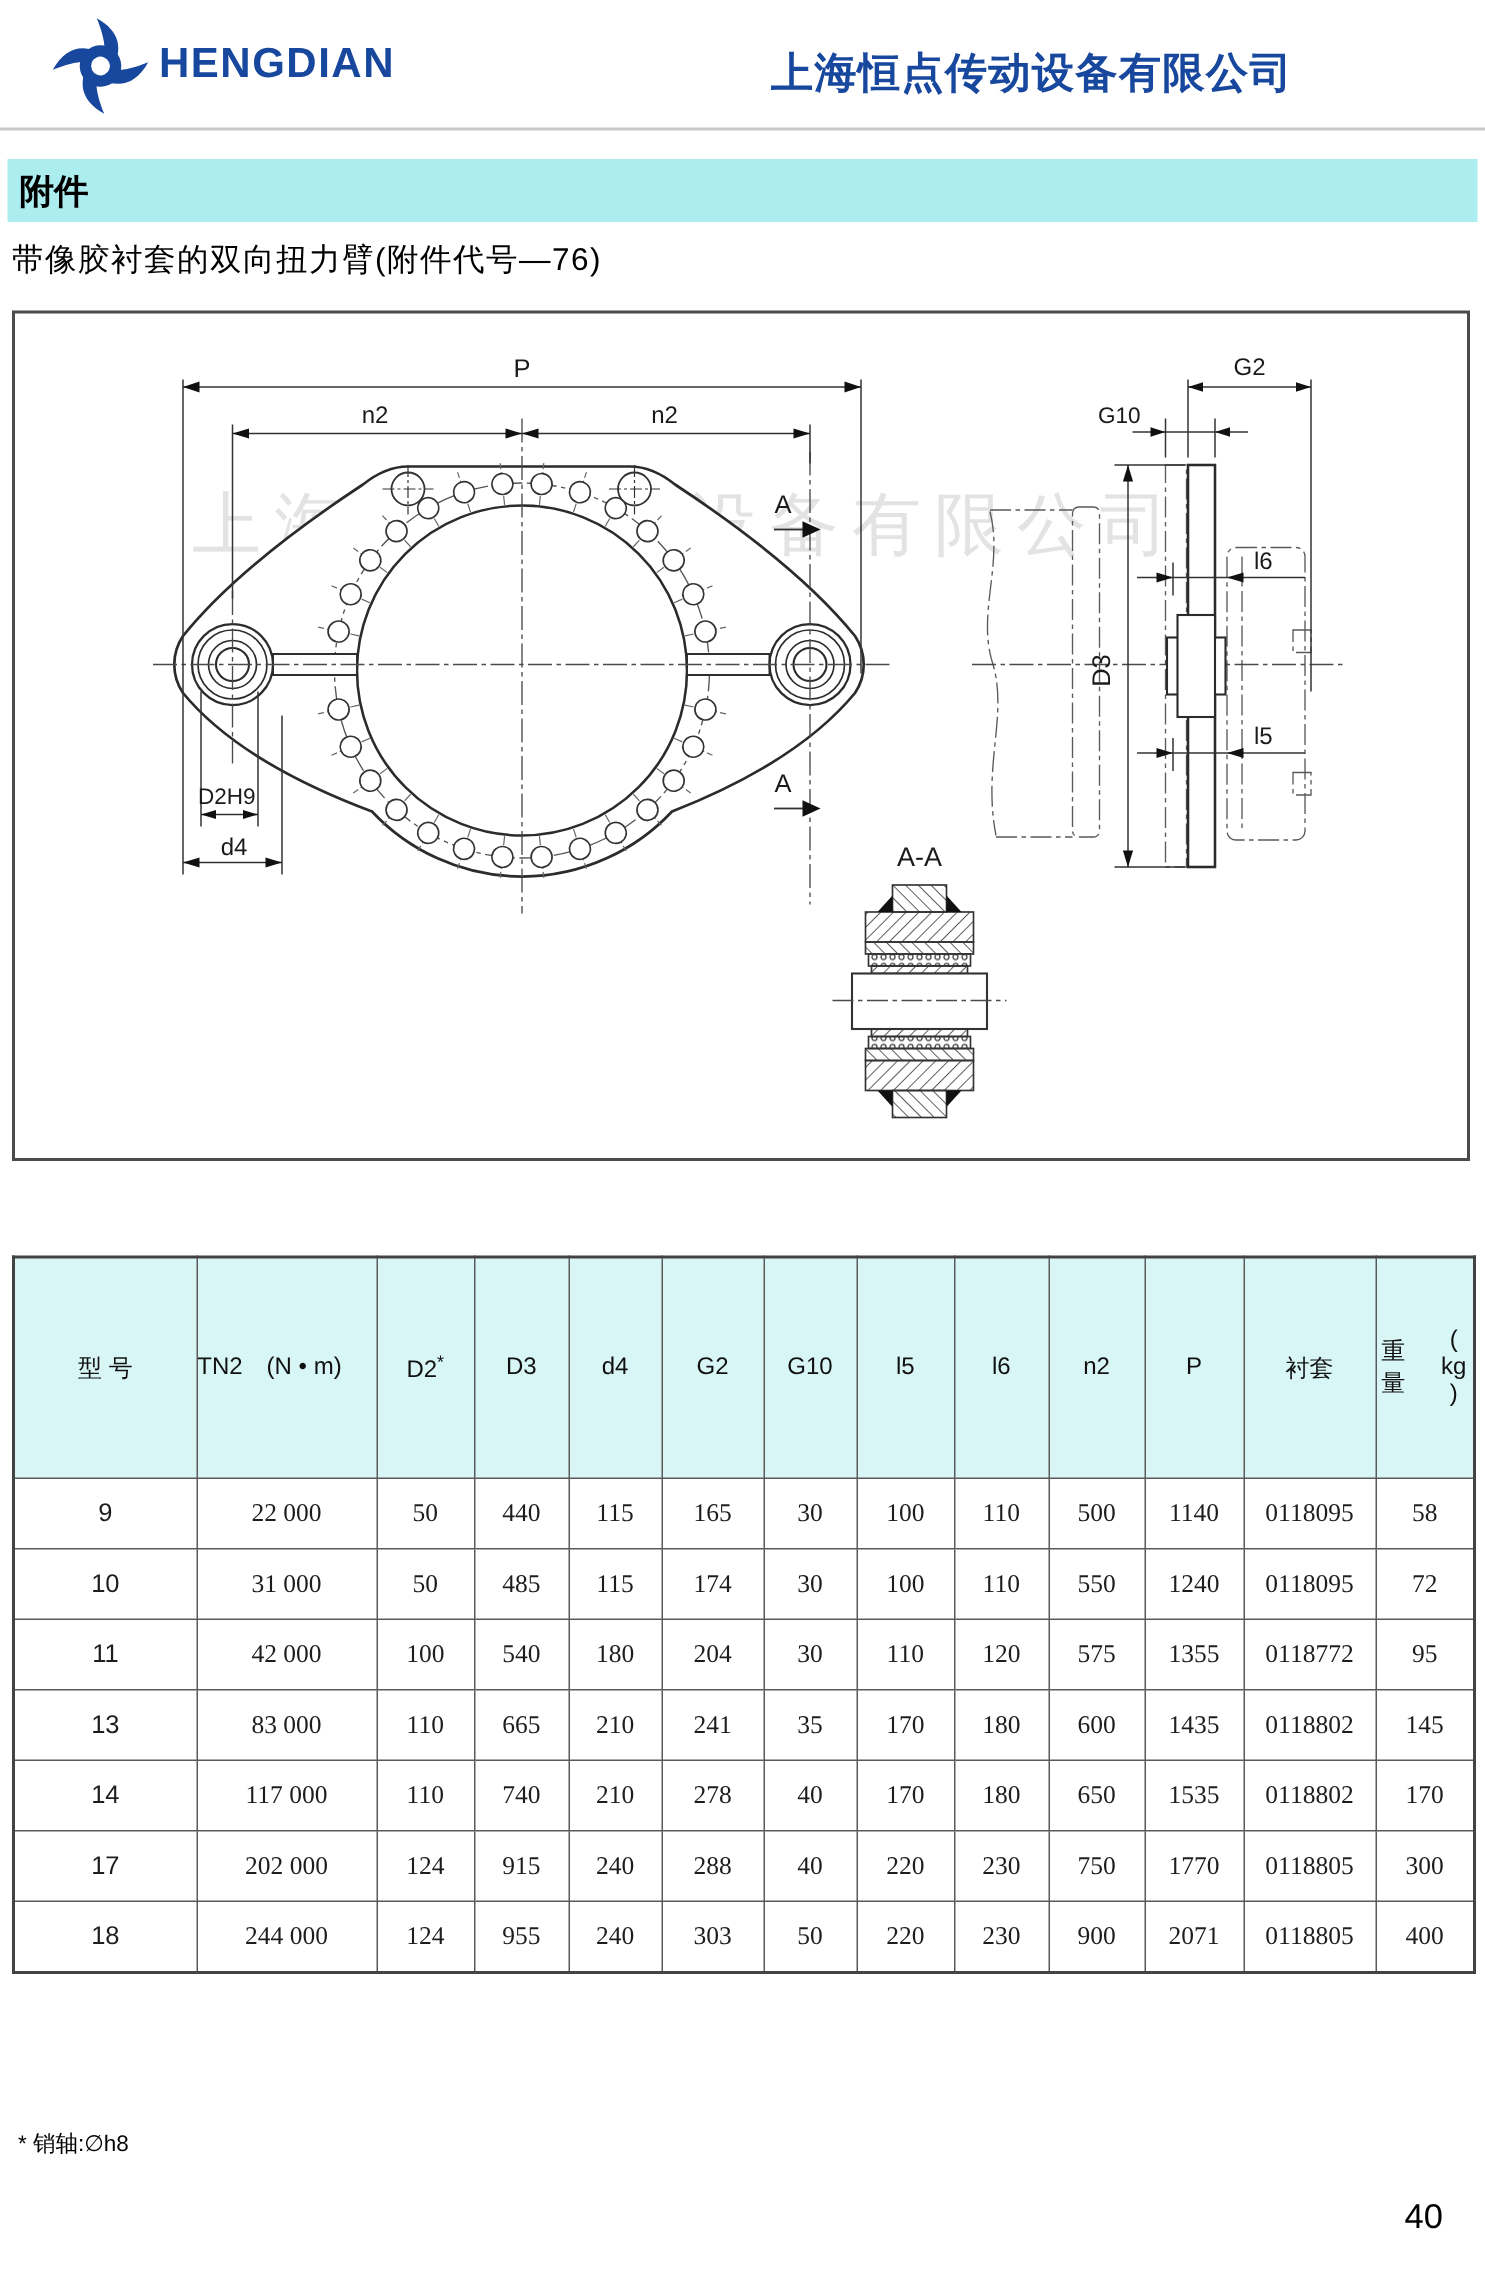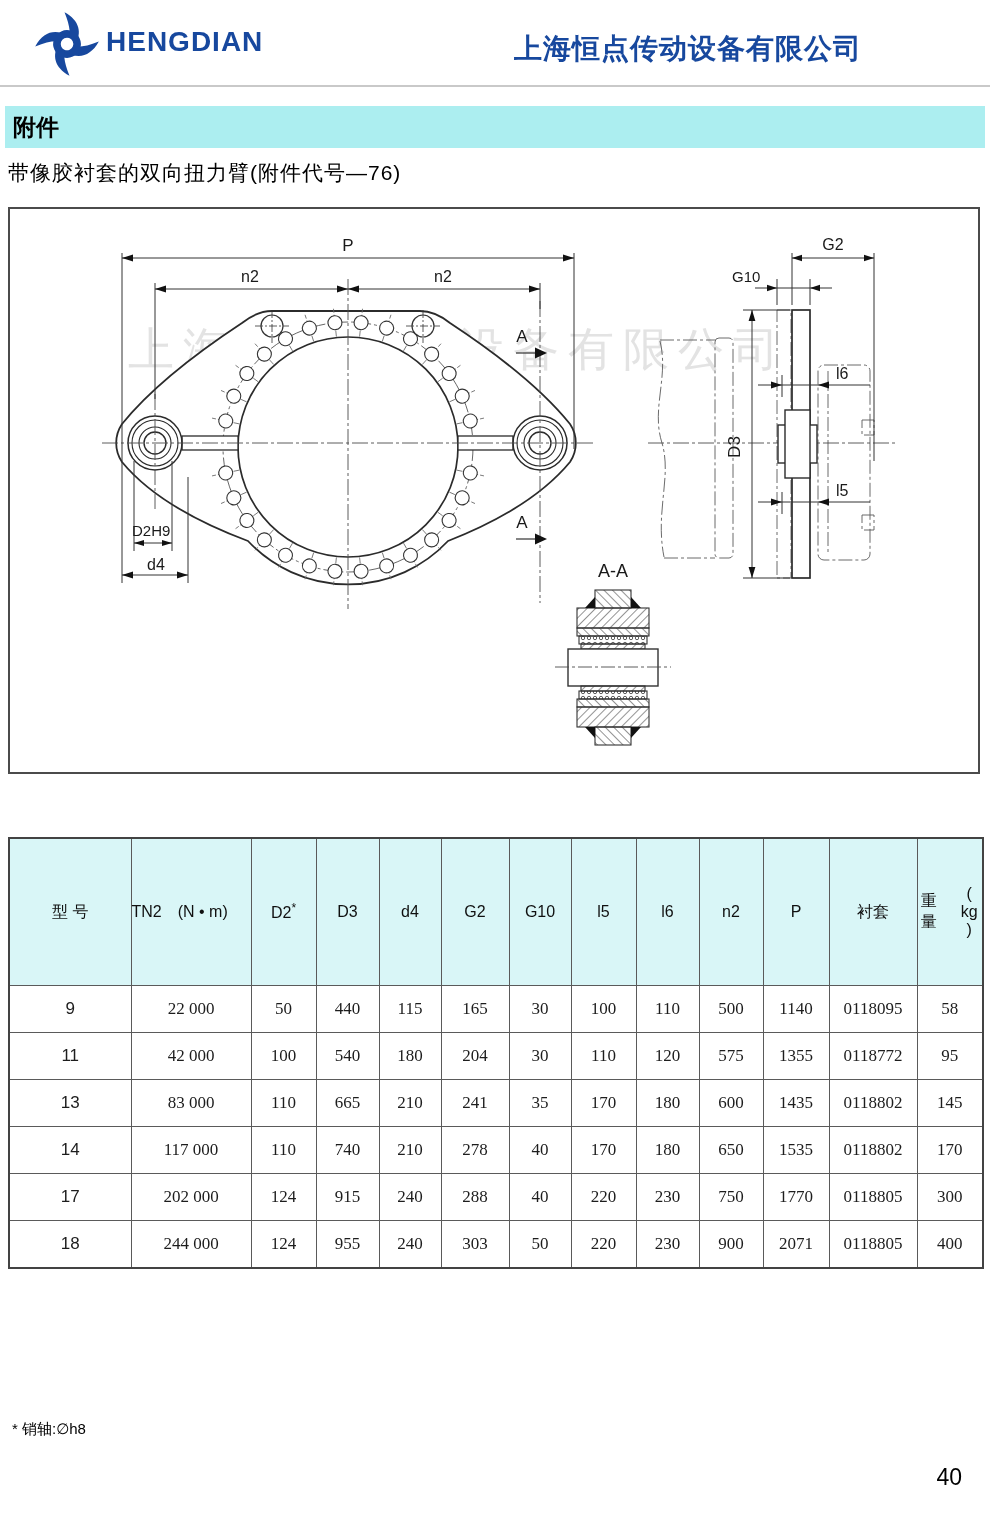--- a/index.html
+++ b/index.html
@@ -369,20 +369,35 @@
       <td>165</td>
       <td>30</td>
       <td>100</td>
       <td>110</td>
       <td>500</td>
       <td>1140</td>
       <td>0118095</td>
       <td>58</td>
     </tr>
     <tr>
+      <td class="model">10</td>
+      <td>31 000</td>
+      <td>50</td>
+      <td>485</td>
+      <td>115</td>
+      <td>174</td>
+      <td>30</td>
+      <td>100</td>
+      <td>110</td>
+      <td>550</td>
+      <td>1240</td>
+      <td>0118095</td>
+      <td>72</td>
+    </tr>
+    <tr>
       <td class="model">11</td>
       <td>42 000</td>
       <td>100</td>
       <td>540</td>
       <td>180</td>
       <td>204</td>
       <td>30</td>
       <td>110</td>
       <td>120</td>
       <td>575</td>

